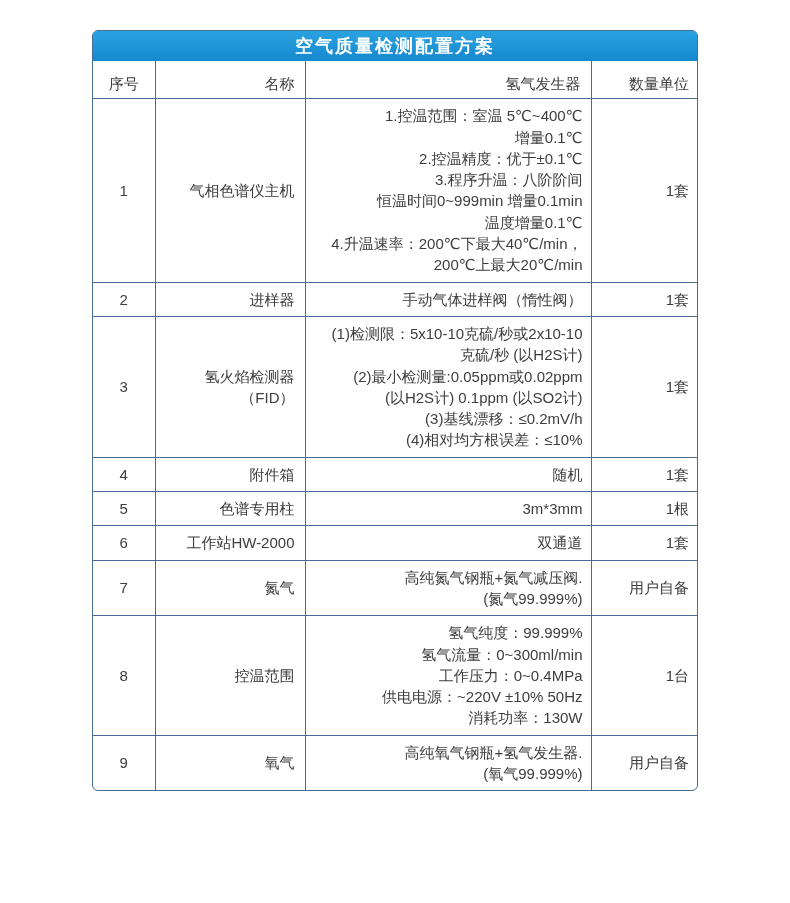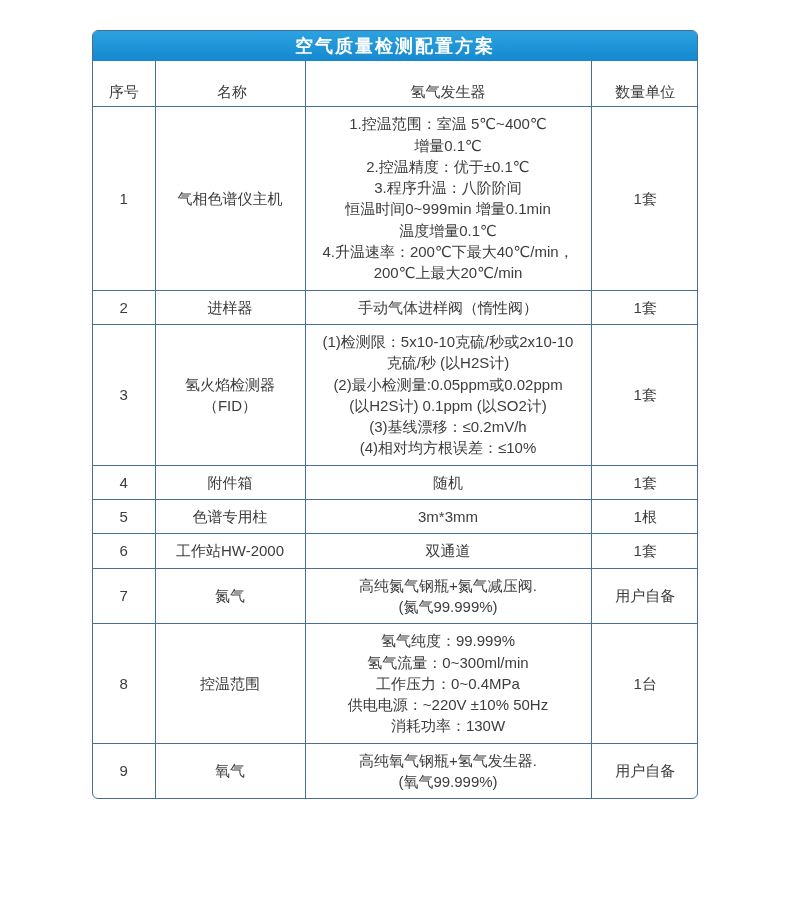--- a/index.html
+++ b/index.html
@@ -44,26 +44,26 @@
     font-size: 15px;
   }
   col.c-no   { width: 62px; }
   col.c-name { width: 150px; }
   col.c-spec { width: 286px; }
   col.c-qty  { width: 108px; }
   th, td {
     border: 1px solid var(--line);
     padding: 5px 10px;
     vertical-align: middle;
-    text-align: center;
+    text-align: right;
     font-weight: normal;
     line-height: 1.42;
     overflow-wrap: break-word;
   }
-  thead th { border-top: none; padding-top: 20px; padding-bottom: 4px; }
+  thead th { border-top: none; padding-top: 12px; padding-bottom: 4px; }
   th:first-child, td:first-child { border-left: none; }
   th:last-child,  td:last-child  { border-right: none; }
   tbody tr:last-child td { border-bottom: none; }
   .cell-no, .col-no { text-align: center; }
   .cell-spec {
     white-space: pre-line;
     padding: 6px 8px;
   }
   .cell-name { }
   .col-name  { padding-left: 14px; }

